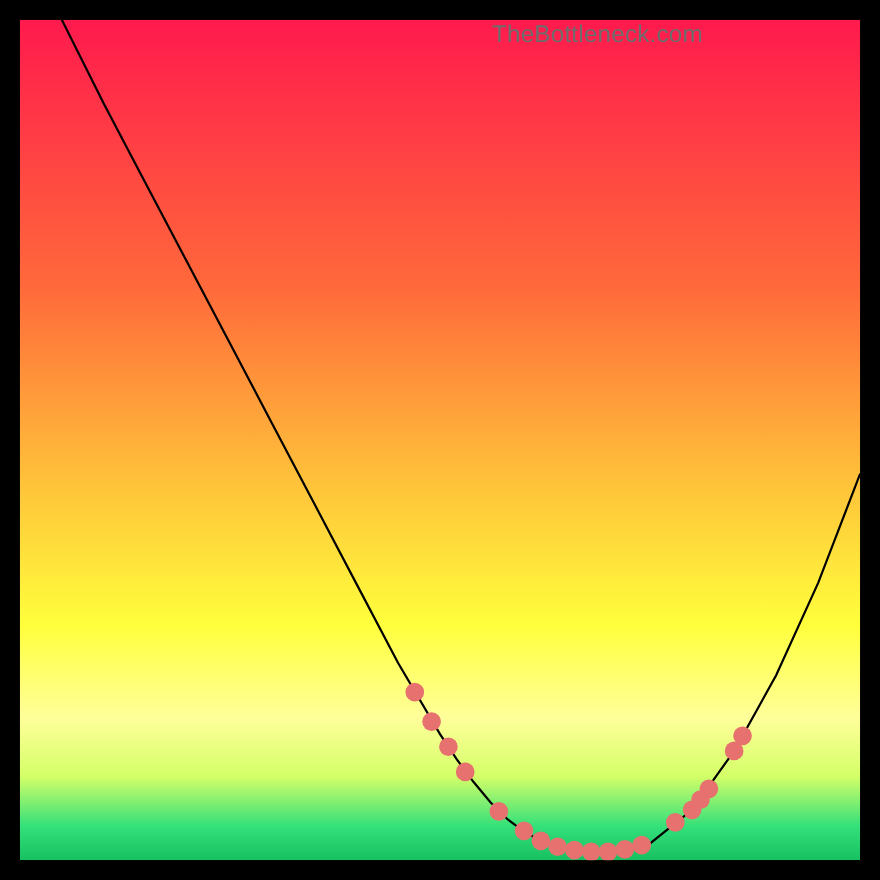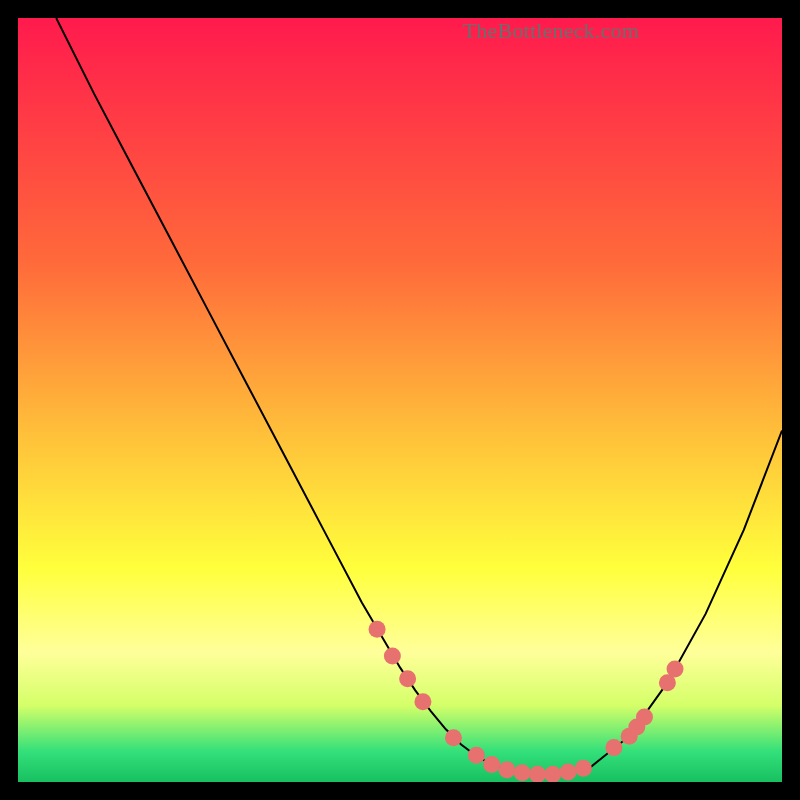--- a/index.html
+++ b/index.html
@@ -11,21 +11,20 @@
     overflow: hidden;
     font-family: Arial, Helvetica, sans-serif;
   }
   .frame {
     position: absolute;
     left: 18px;
     top: 18px;
     width: 624px;
     height: 764px;
     background: #000000;
-    font-family: Liberation Serif, serif;
   }
   .plot {
     position: absolute;
     left: 0;
     top: 0;
     width: 764px;
     height: 764px;
     display: block;
   }
   .watermark {

